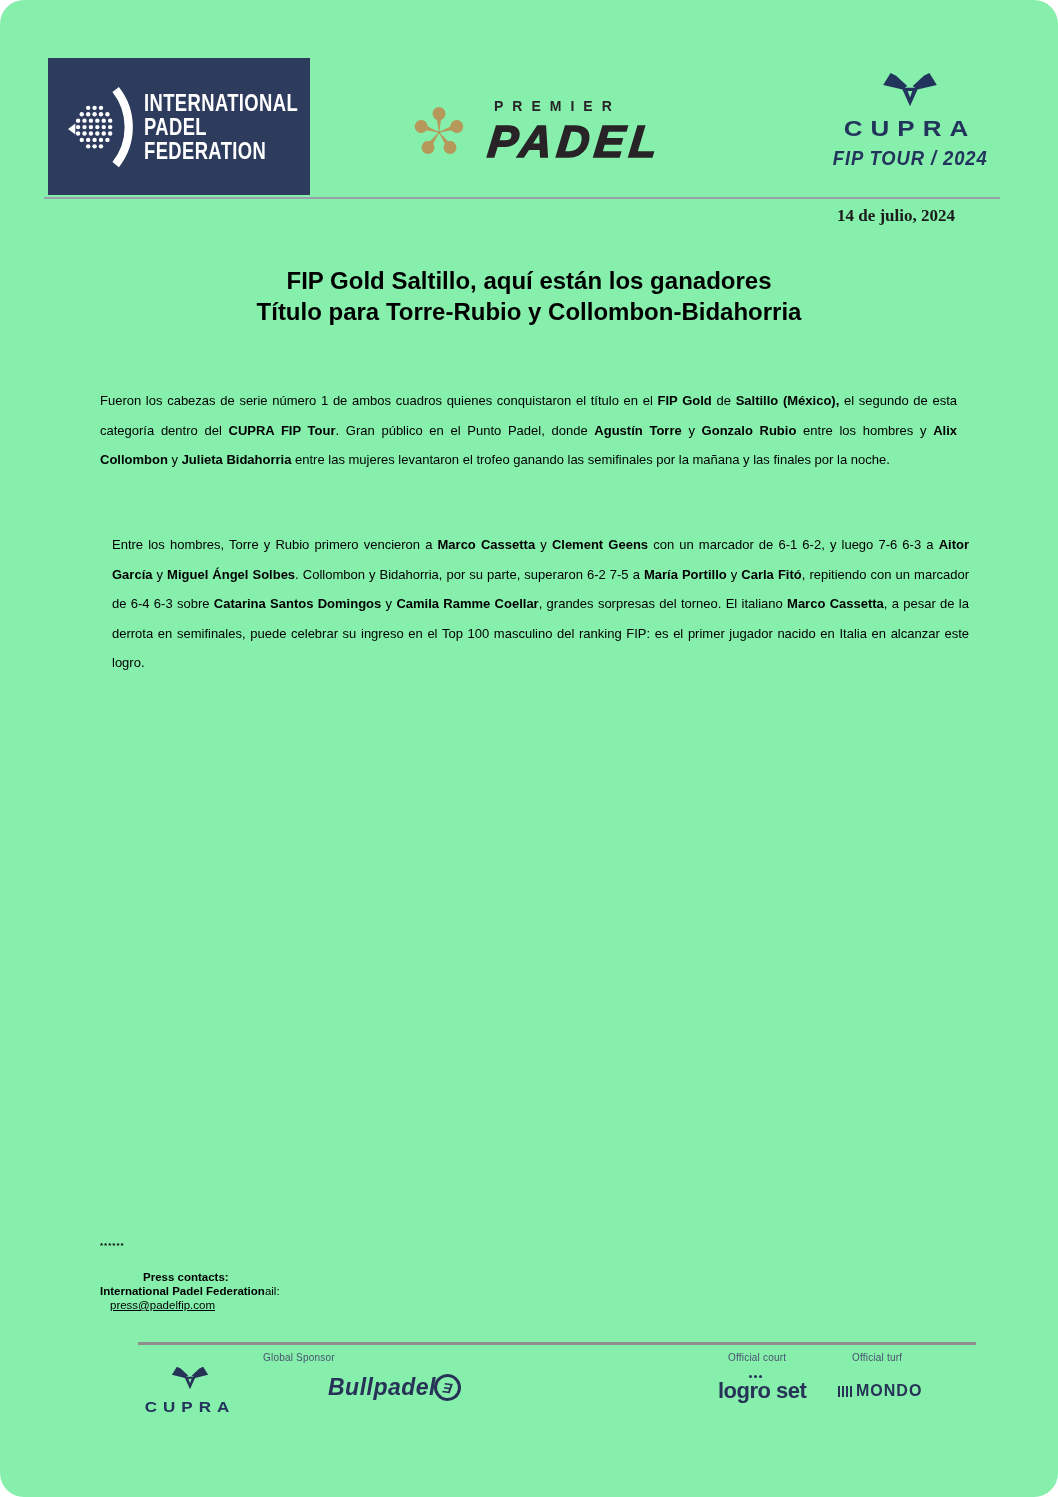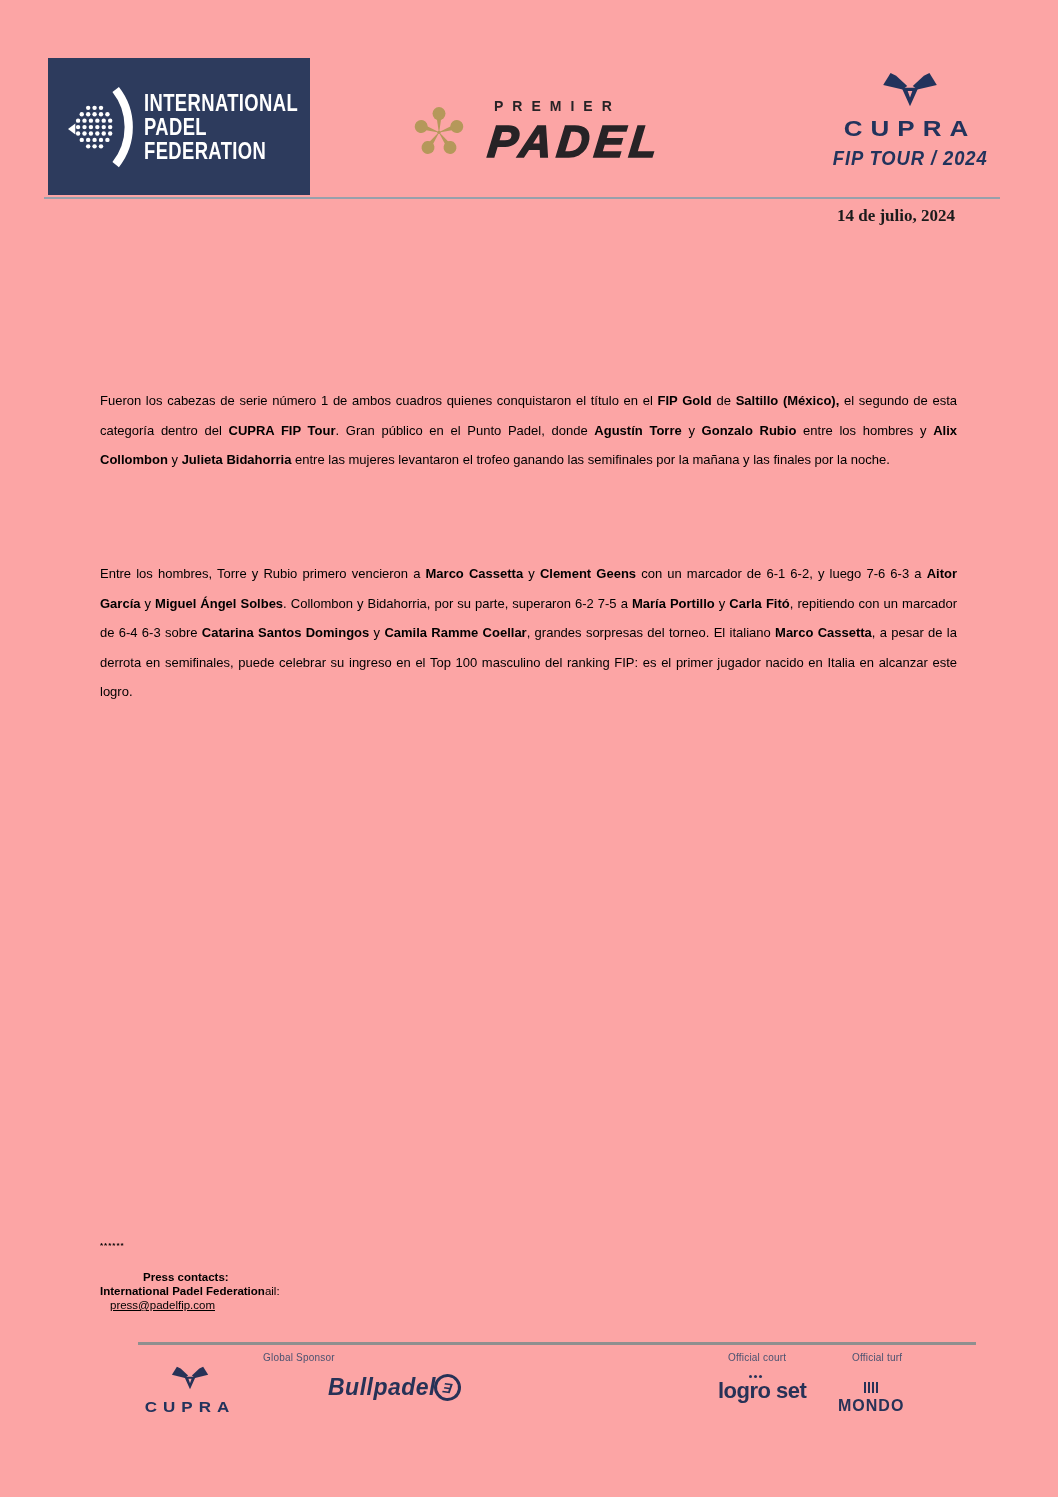--- a/index.html
+++ b/index.html
@@ -3,21 +3,21 @@
 <meta charset="utf-8">
 <style>
   :root{
     --navy-box:#2d3b5d; --navy-logo:#22335c; --gold:#b5985a; --ink:#1b1b1b;
     --premier-dark:#272326; --rule-gray:#98a0ab; --sponsor-rule:#8f8f8f;
     --sponsor-navy:#273257; --label-gray:#4a5270;
   }
   *{margin:0;padding:0;box-sizing:border-box;}
   html,body{background:#fff;}
   body{font-family:"Liberation Sans", sans-serif; color:var(--ink);}
-  .page{position:relative; width:1058px; height:1497px; background:#fca5a5; overflow:hidden;}
+  .page{position:relative; width:1058px; height:1497px; background:#86efac; overflow:hidden;border-radius:24px;}
 
   
   .ipf-box{position:absolute; left:48px; top:58px; width:262px; height:137px; background:var(--navy-box);}
   .ipf-emblem{position:absolute; left:20px; top:26px;}
   .ipf-text{position:absolute; left:96px; top:33px; color:#fff; font-weight:bold;
             font-size:23px; line-height:24px; letter-spacing:.5px;
             transform:scaleX(.8); transform-origin:left top; white-space:nowrap;}
   .premier{position:absolute; left:408px; top:96px; width:300px; height:80px;}
   .premier-flower{position:absolute; left:0; top:4px; color:var(--gold);}
   .premier-top{position:absolute; left:86px; top:2px; font-size:14px; font-weight:bold;
@@ -35,21 +35,21 @@
 
   
   .doc-date{position:absolute; right:103px; top:206px; font-family:"Liberation Serif", serif;
             font-weight:bold; font-size:17px;}
   .doc-title{position:absolute; left:0; top:265px; width:100%; text-align:center;
              font-size:24px; font-weight:bold; line-height:31px; color:#000;}
   .para{position:absolute; left:100px; width:857px; font-size:13px; line-height:29.5px;
         text-align:justify; color:#000;}
   .para b{font-weight:bold;}
   .para-1{top:386px;}
-  .para-2{top:559px;}
+  .para-2{top:530px;margin-left:12px;}
 
   
   .contacts{position:absolute; left:100px; top:1239px; font-size:11.5px; line-height:14px; color:#000;}
   .stars{font-size:8px; font-weight:bold; letter-spacing:1px; margin-bottom:17px;}
   .press-label{font-weight:bold;padding-left:43px;}
   .org-line b{font-weight:bold;}
   .email-link{color:#000; text-decoration:underline; cursor:pointer;margin-left:10px;}
 
   
   .sponsor-rule{position:absolute; left:138px; top:1342px; width:838px; height:3px; background:var(--sponsor-rule);}
@@ -61,21 +61,21 @@
   .cupra-footer .cupra-wordmark{font-size:17px; letter-spacing:6px; display:block; margin-top:3px; transform:scaleY(.85);}
   .bullpadel{position:absolute; left:316px; top:1374px; color:var(--sponsor-navy); display:flex; align-items:center;margin-left:12px;}
   .bullpadel-text{font-size:23px; font-weight:bold; font-style:italic; letter-spacing:.5px;}
   .bullpadel-circle{width:27px; height:27px; border:3px solid var(--sponsor-navy); border-radius:50%;
                     margin-left:-2px; display:inline-flex; align-items:center; justify-content:center;
                     font-weight:bold; font-style:italic; font-size:14px; transform:rotate(8deg);}
   .mejorset{position:absolute; left:718px; top:1378px; color:var(--sponsor-navy);}
   .mejorset-text{font-size:22px; font-weight:bold; letter-spacing:-.5px;}
   .mj-dots{position:absolute; left:31px; top:-3px; width:3px; height:3px; border-radius:50%;
            background:var(--sponsor-navy); box-shadow:5px 0 0 var(--sponsor-navy), 10px 0 0 var(--sponsor-navy);}
-  .mondo{position:absolute; left:838px; top:1382px; color:var(--sponsor-navy); display:flex; align-items:center; gap:4px;flex-direction:column;}
+  .mondo{position:absolute; left:838px; top:1382px; color:var(--sponsor-navy); display:flex; align-items:center; gap:4px;}
   .mondo-bars{width:2px; height:11px; background:var(--sponsor-navy);
               box-shadow:4px 0 0 var(--sponsor-navy), 8px 0 0 var(--sponsor-navy), 12px 0 0 var(--sponsor-navy);
               margin-right:12px;}
   .mondo-text{font-size:16px; font-weight:bold; letter-spacing:1px;}
   .hidden-defs{position:absolute; width:0; height:0; overflow:hidden;}
 </style>
 </head>
 <body>
 
 <svg class="hidden-defs" aria-hidden="true">
@@ -172,21 +172,22 @@
     </svg>
     <div class="cupra-wordmark">CUPRA</div>
     <div class="cupra-sub">FIP TOUR / 2024</div>
   </div>
 
   <div class="header-rule"></div>
 
   <div class="doc-date">14 de julio, 2024</div>
 
   <h1 class="doc-title">
-    <br>
+    <span>FIP Gold Saltillo, aquí están los ganadores</span><br>
+    <span>Título para Torre-Rubio y Collombon-Bidahorria</span>
   </h1>
 
   <p class="para para-1"><span>Fueron los cabezas de serie número 1 de ambos cuadros quienes conquistaron el título en el </span><b>FIP Gold</b><span> de </span><b>Saltillo (México),</b><span> el segundo de esta categoría dentro del </span><b>CUPRA FIP Tour</b><span>. Gran público en el Punto Padel, donde </span><b>Agustín Torre</b><span> y </span><b>Gonzalo Rubio</b><span> entre los hombres y </span><b>Alix Collombon</b><span> y </span><b>Julieta Bidahorria</b><span> entre las mujeres levantaron el trofeo ganando las semifinales por la mañana y las finales por la noche.</span></p>
   <p class="para para-2"><span>Entre los hombres, Torre y Rubio primero vencieron a </span><b>Marco Cassetta</b><span> y </span><b>Clement Geens</b><span> con un marcador de 6-1 6-2, y luego 7-6 6-3 a </span><b>Aitor García</b><span> y </span><b>Miguel Ángel Solbes</b><span>. Collombon y Bidahorria, por su parte, superaron 6-2 7-5 a </span><b>María Portillo</b><span> y </span><b>Carla Fitó</b><span>, repitiendo con un marcador de 6-4 6-3 sobre </span><b>Catarina Santos Domingos</b><span> y </span><b>Camila Ramme Coellar</b><span>, grandes sorpresas del torneo. El italiano </span><b>Marco Cassetta</b><span>, a pesar de la derrota en semifinales, puede celebrar su ingreso en el Top 100 masculino del ranking FIP: es el primer jugador nacido en Italia en alcanzar este logro.</span></p>
 
   <div class="contacts">
     <div class="stars">******</div>
     <div class="press-label">Press contacts:</div>
     <div class="org-line"><b>International Padel Federation</b><span>ail:</span></div>
     <div><a class="email-link">press@padelfip.com</a></div>

